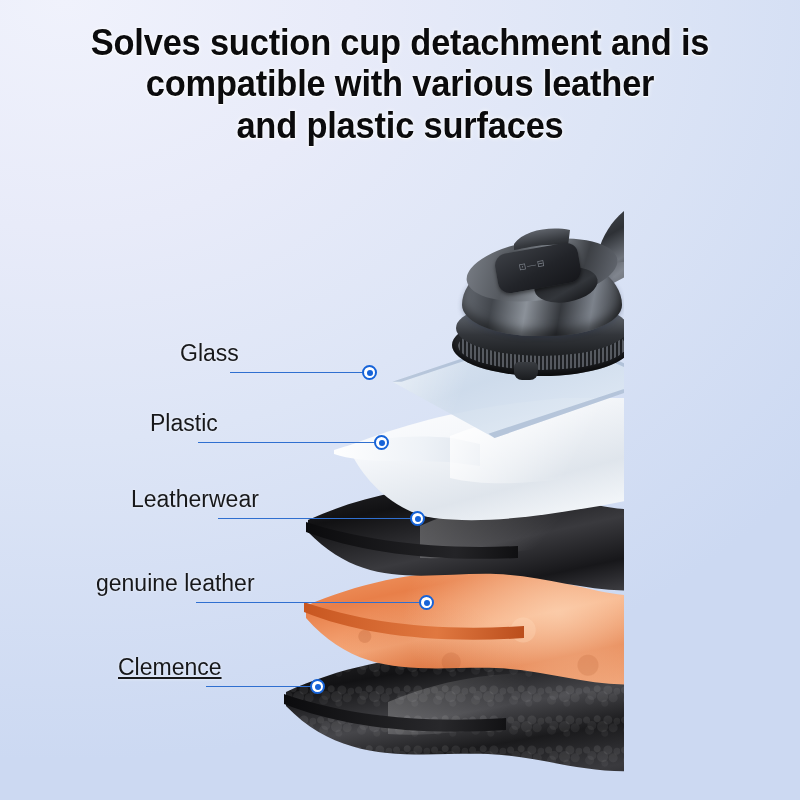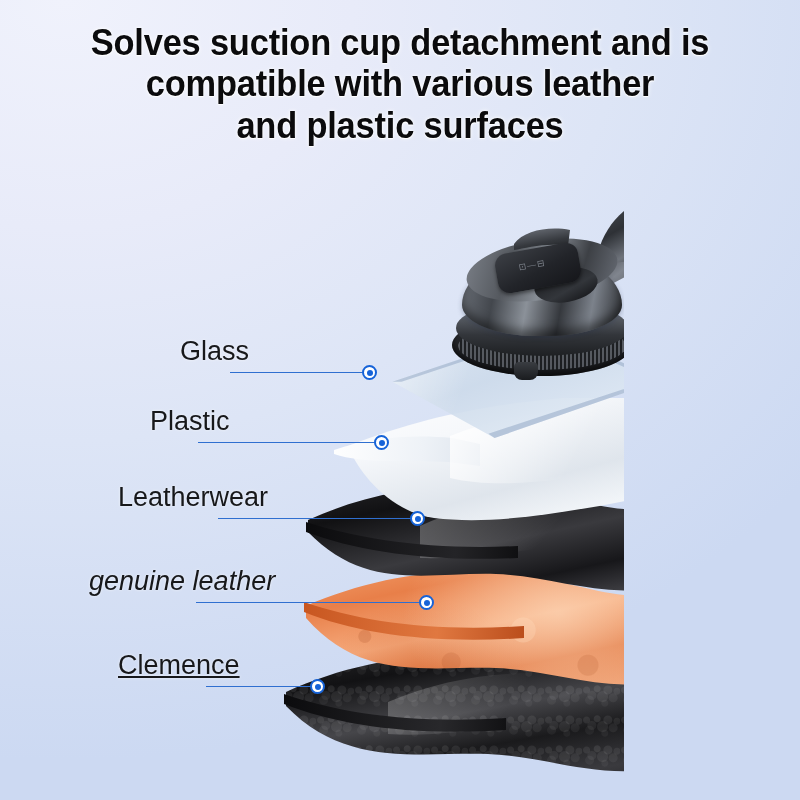--- a/index.html
+++ b/index.html
@@ -245,21 +245,21 @@
   #dev-tab{
     left:84px;top:166px;width:24px;height:18px;border-radius:5px 5px 8px 8px;
     background:linear-gradient(180deg,#3a3d42,#1a1c1f);
   }
 
   
   .callout{position:absolute;height:0;}
   .callout .label{
     position:absolute;bottom:5px;
     white-space:nowrap;
-    font-size:27px;color:#17181b;
+    font-size:23px;color:#17181b;
     font-family:"Liberation Sans","DejaVu Sans",sans-serif;
     text-shadow:0 0 3px rgba(255,255,255,.7);
   }
   .callout .line{
     position:absolute;top:0;height:0;
     border-top:1.6px solid #2f6fd0;
   }
   .callout .dot{
     position:absolute;top:-7px;width:15px;height:15px;border-radius:50%;
     background:#fff;
@@ -338,27 +338,27 @@
     <span class="dot" style="left:182px;"></span>
   </div>
 
   <div class="callout" style="left:150px;top:442px;width:250px;">
     <span class="label" style="left:0;">Plastic</span>
     <span class="line" style="left:48px;width:182px;"></span>
     <span class="dot" style="left:224px;"></span>
   </div>
 
   <div class="callout" style="left:118px;top:518px;width:312px;">
-    <span class="label" style="left:0;text-align:right;">Leatherwear</span>
+    <span class="label" style="left:13px;text-align:right;">Leatherwear</span>
     <span class="line" style="left:100px;width:198px;"></span>
     <span class="dot" style="left:292px;"></span>
   </div>
 
   <div class="callout" style="left:84px;top:602px;width:374px;">
-    <span class="label" style="left:5px;font-style:italic;">genuine leather</span>
+    <span class="label" style="left:12px;">genuine leather</span>
     <span class="line" style="left:112px;width:228px;"></span>
     <span class="dot" style="left:335px;"></span>
   </div>
 
   <div class="callout" style="left:118px;top:686px;width:316px;">
     <span class="label" style="left:0;text-decoration:underline;">Clemence</span>
     <span class="line" style="left:88px;width:110px;"></span>
     <span class="dot" style="left:192px;"></span>
   </div>
 

